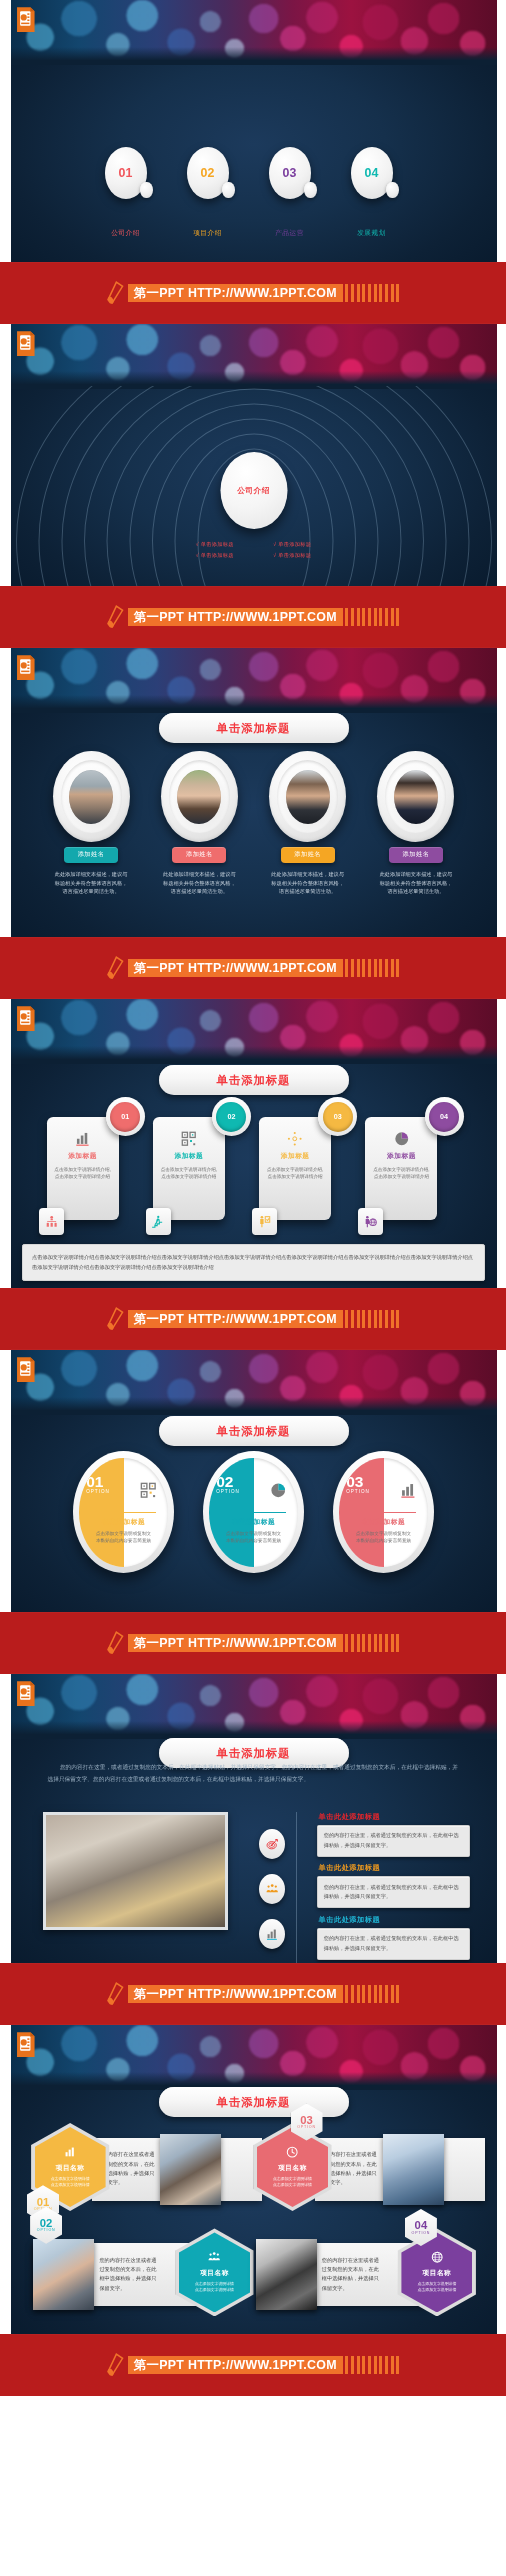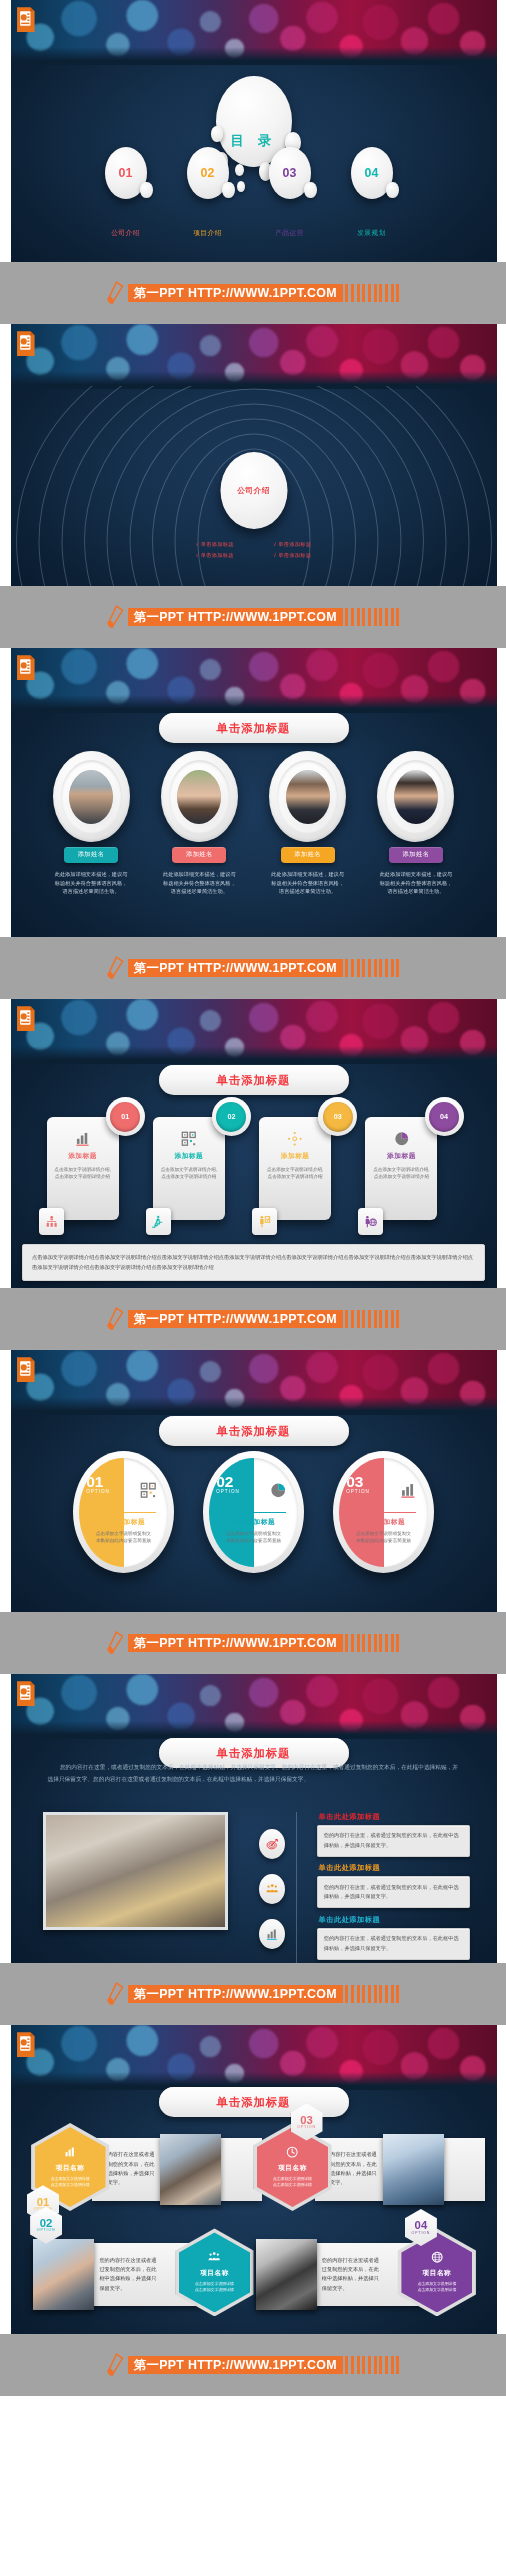--- a/index.html
+++ b/index.html
@@ -7,21 +7,21 @@
   body {
     width: 507px;
     font-family: "Liberation Sans", "DejaVu Sans", sans-serif;
     -webkit-font-smoothing: antialiased;
   }
   .page { width:507px; }
 
   
   .wm-bar {
     height: 62px;
-    background:#a3a3a3;
+    background:#b91c1c;
     display:flex;
     align-items:center;
     justify-content:center;
     gap:0px;
   }
   .wm-inner { display:flex; align-items:center; height:24px; }
   .wm-pen {
     width:19.6px; height:24px; position:relative; margin-right:3.1px;
   }
   .wm-pen svg { display:block; }
@@ -321,31 +321,20 @@
     <svg width="19.6" height="27" viewBox="0 0 38 52">
       <path d="M2 2 h26 l8 8 v40 h-34 z" fill="#E8721C"></path>
       <path d="M28 2 l8 8 h-8 z" fill="#c75c10"></path>
       <rect x="8" y="10" width="20" height="28" rx="2" fill="#fff"></rect>
       <circle cx="15" cy="22" r="6" fill="#E8721C"></circle>
       <rect x="22" y="14" width="4" height="3" fill="#E8721C"></rect>
       <rect x="22" y="20" width="4" height="3" fill="#E8721C"></rect>
       <rect x="22" y="26" width="4" height="3" fill="#E8721C"></rect>
       <rect x="10" y="32" width="16" height="3" fill="#E8721C"></rect>
     </svg></div>
-    <div class="s1-blob">
-      <div class="main">
-            <b>目 录</b>
-          </div>
-      <i class="d d1"></i>
-          <i class="d d2"></i>
-          <i class="d d3"></i>
-          <i class="d d4"></i>
-          <i class="d d5"></i>
-          <i class="d d6"></i>
-    </div>
     <div class="s1-items">
           <div class="s1-item">
       <div class="s1-bub">
         <em style="color:#f0565c">01</em>
             </div>
       <div class="s1-lab" style="color:#f0565c">公司介绍</div>
     </div>
           <div class="s1-item">
       <div class="s1-bub">
         <em style="color:#f5a623">02</em>

